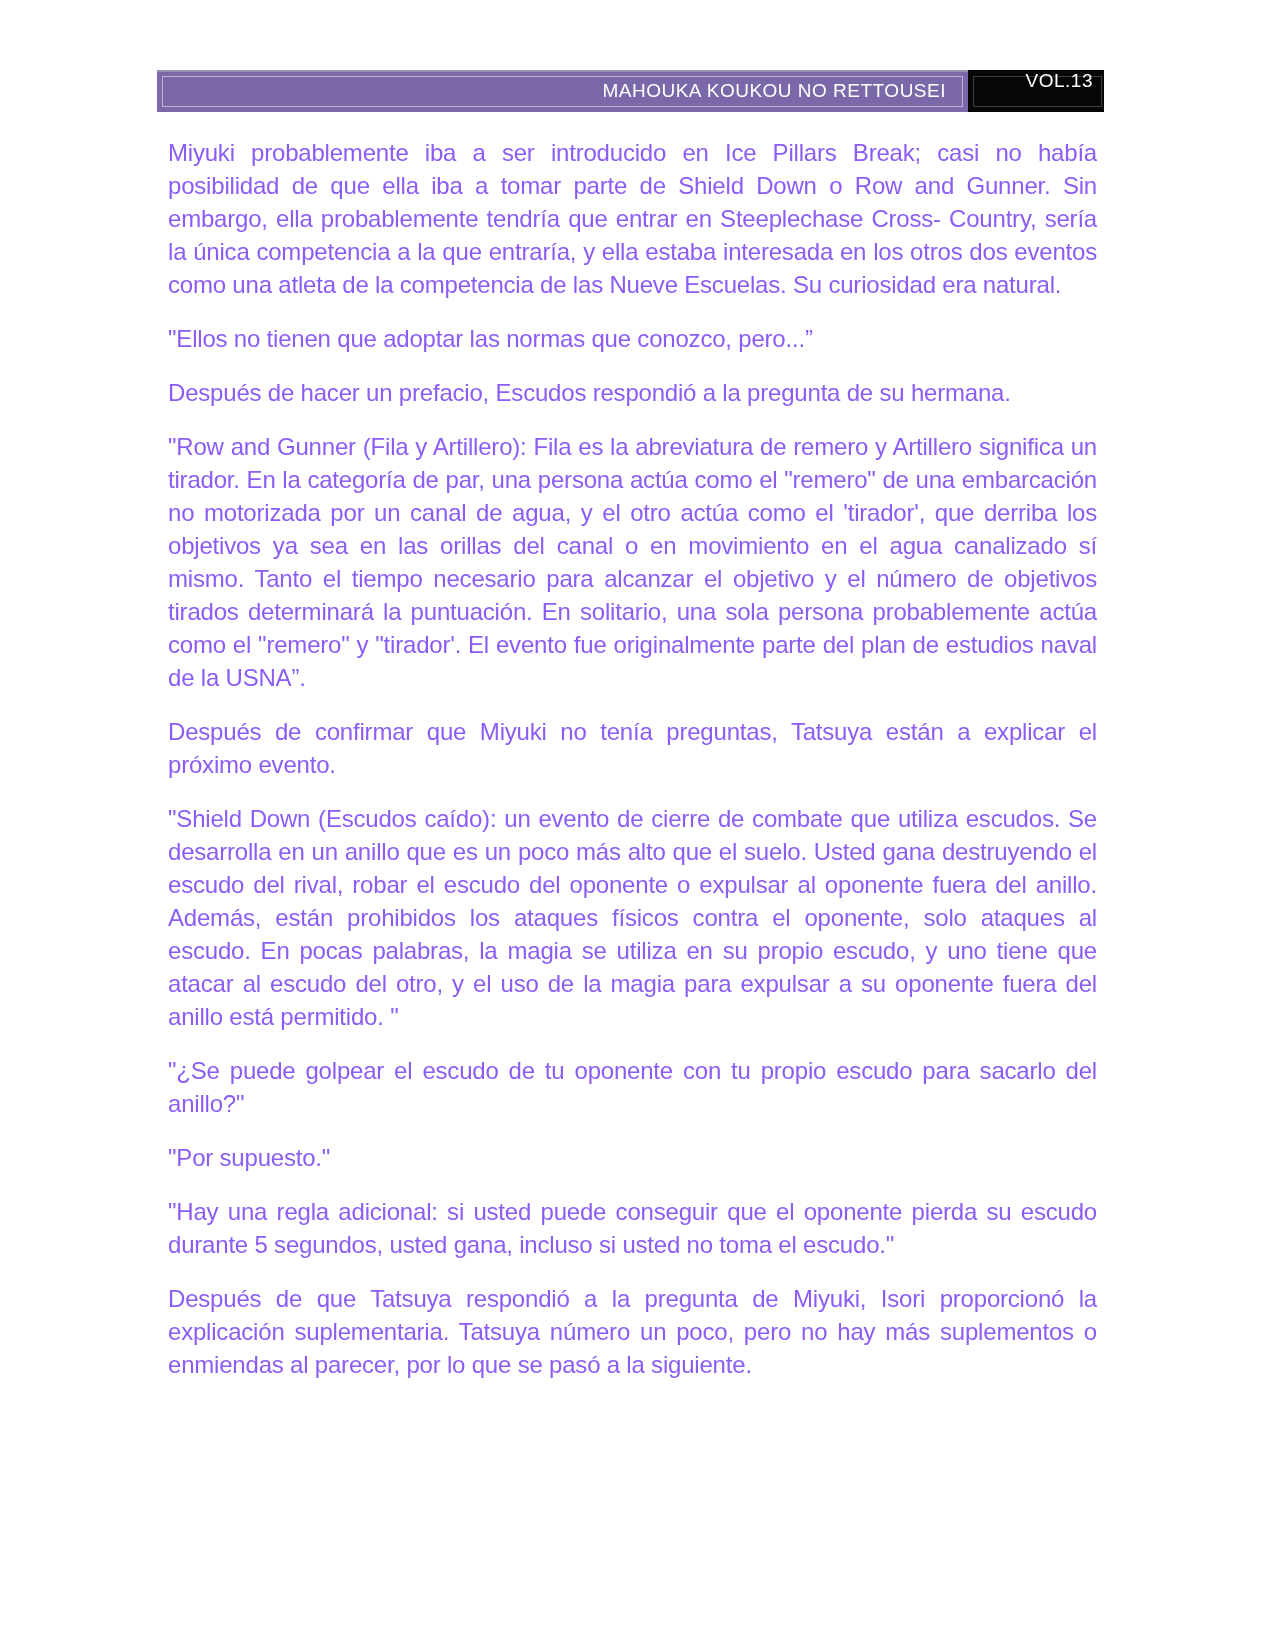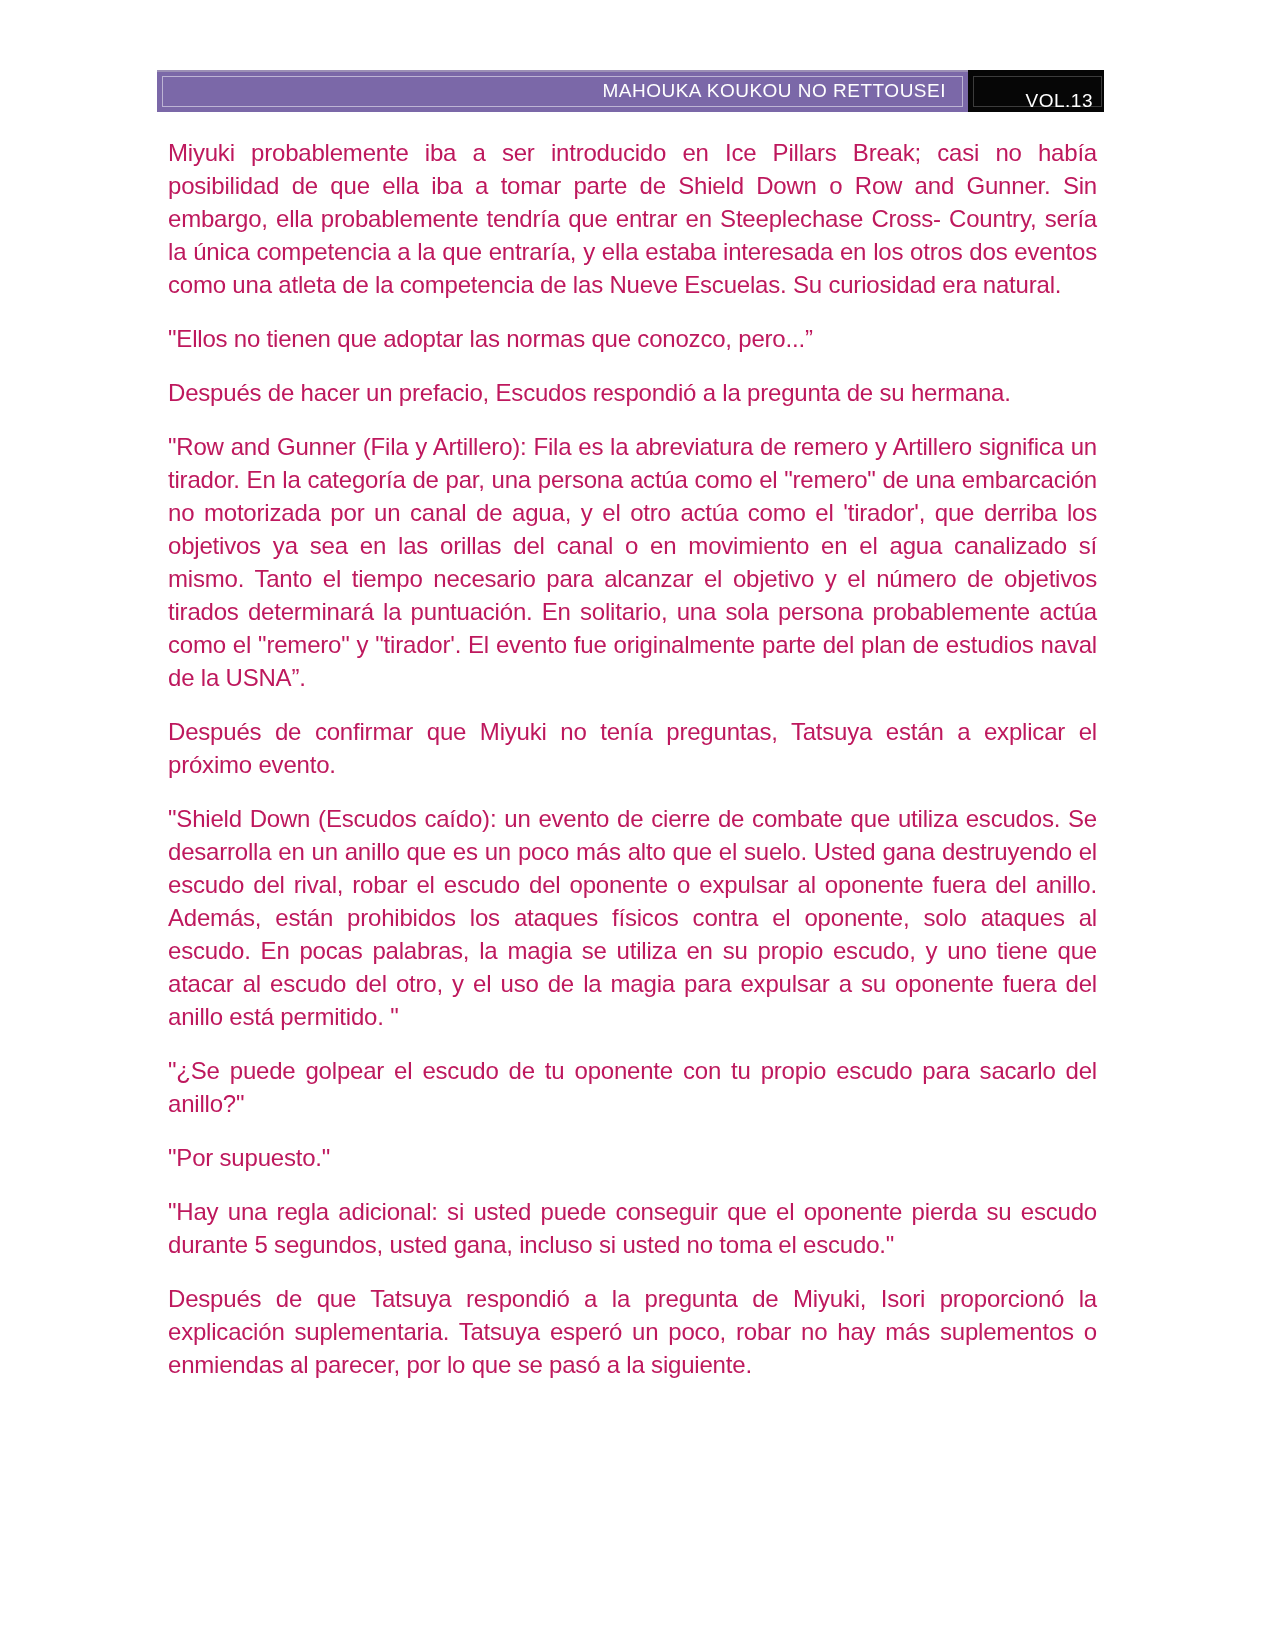--- a/index.html
+++ b/index.html
@@ -46,21 +46,21 @@
     letter-spacing: 0.5px;
     white-space: nowrap;
     position: relative;
     z-index: 1;
   }
   .header-vol {
     position: relative;
     flex: 0 0 139px;
     background: #060606;
     display: flex;
-    align-items: flex-end;
+    align-items: flex-start;
     justify-content: flex-end;
     padding-right: 14px;
     box-sizing: border-box;
   }
   .header-vol::after {
     content: "";
     position: absolute;
     left: 5px; right: 5px; top: 6px; bottom: 5px;
     border: 1px solid rgba(255,255,255,0.22);
     pointer-events: none;
@@ -76,21 +76,21 @@
   .content {
     position: absolute;
     left: 168px;
     top: 136px;
     width: 929px;
   }
   .content p {
     margin: 0 0 21px 0;
     font-size: 24px;
     line-height: 33px;
-    color: #be185d;
+    color: #8b5cf6;
     letter-spacing: -0.2px;
     text-align: justify;
     text-justify: inter-word;
   }
 </style>
 </head>
 <body>
 
 <div class="page">
 
@@ -106,16 +106,16 @@
   <div class="content">
     <p>Miyuki probablemente iba a ser introducido en Ice Pillars Break; casi no había posibilidad de que ella iba a tomar parte de Shield Down o Row and Gunner. Sin embargo, ella probablemente tendría que entrar en Steeplechase Cross- Country, sería la única competencia a la que entraría, y ella estaba interesada en los otros dos eventos como una atleta de la competencia de las Nueve Escuelas. Su curiosidad era natural.</p>
     <p>"Ellos no tienen que adoptar las normas que conozco, pero...”</p>
     <p>Después de hacer un prefacio, Escudos respondió a la pregunta de su hermana.</p>
     <p>"Row and Gunner (Fila y Artillero): Fila es la abreviatura de remero y Artillero significa un tirador. En la categoría de par, una persona actúa como el "remero" de una embarcación no motorizada por un canal de agua, y el otro actúa como el 'tirador', que derriba los objetivos ya sea en las orillas del canal o en movimiento en el agua canalizado sí mismo. Tanto el tiempo necesario para alcanzar el objetivo y el número de objetivos tirados determinará la puntuación. En solitario, una sola persona probablemente actúa como el "remero" y "tirador'. El evento fue originalmente parte del plan de estudios naval de la USNA”.</p>
     <p>Después de confirmar que Miyuki no tenía preguntas, Tatsuya están a explicar el próximo evento.</p>
     <p>"Shield Down (Escudos caído): un evento de cierre de combate que utiliza escudos. Se desarrolla en un anillo que es un poco más alto que el suelo. Usted gana destruyendo el escudo del rival, robar el escudo del oponente o expulsar al oponente fuera del anillo. Además, están prohibidos los ataques físicos contra el oponente, solo ataques al escudo. En pocas palabras, la magia se utiliza en su propio escudo, y uno tiene que atacar al escudo del otro, y el uso de la magia para expulsar a su oponente fuera del anillo está permitido. "</p>
     <p>"¿Se puede golpear el escudo de tu oponente con tu propio escudo para sacarlo del anillo?"</p>
     <p>"Por supuesto."</p>
     <p>"Hay una regla adicional: si usted puede conseguir que el oponente pierda su escudo durante 5 segundos, usted gana, incluso si usted no toma el escudo."</p>
-    <p>Después de que Tatsuya respondió a la pregunta de Miyuki, Isori proporcionó la explicación suplementaria. Tatsuya esperó un poco, robar no hay más suplementos o enmiendas al parecer, por lo que se pasó a la siguiente.</p>
+    <p>Después de que Tatsuya respondió a la pregunta de Miyuki, Isori proporcionó la explicación suplementaria. Tatsuya número un poco, pero no hay más suplementos o enmiendas al parecer, por lo que se pasó a la siguiente.</p>
   </div>
 
 </div>
 
 </body></html>

